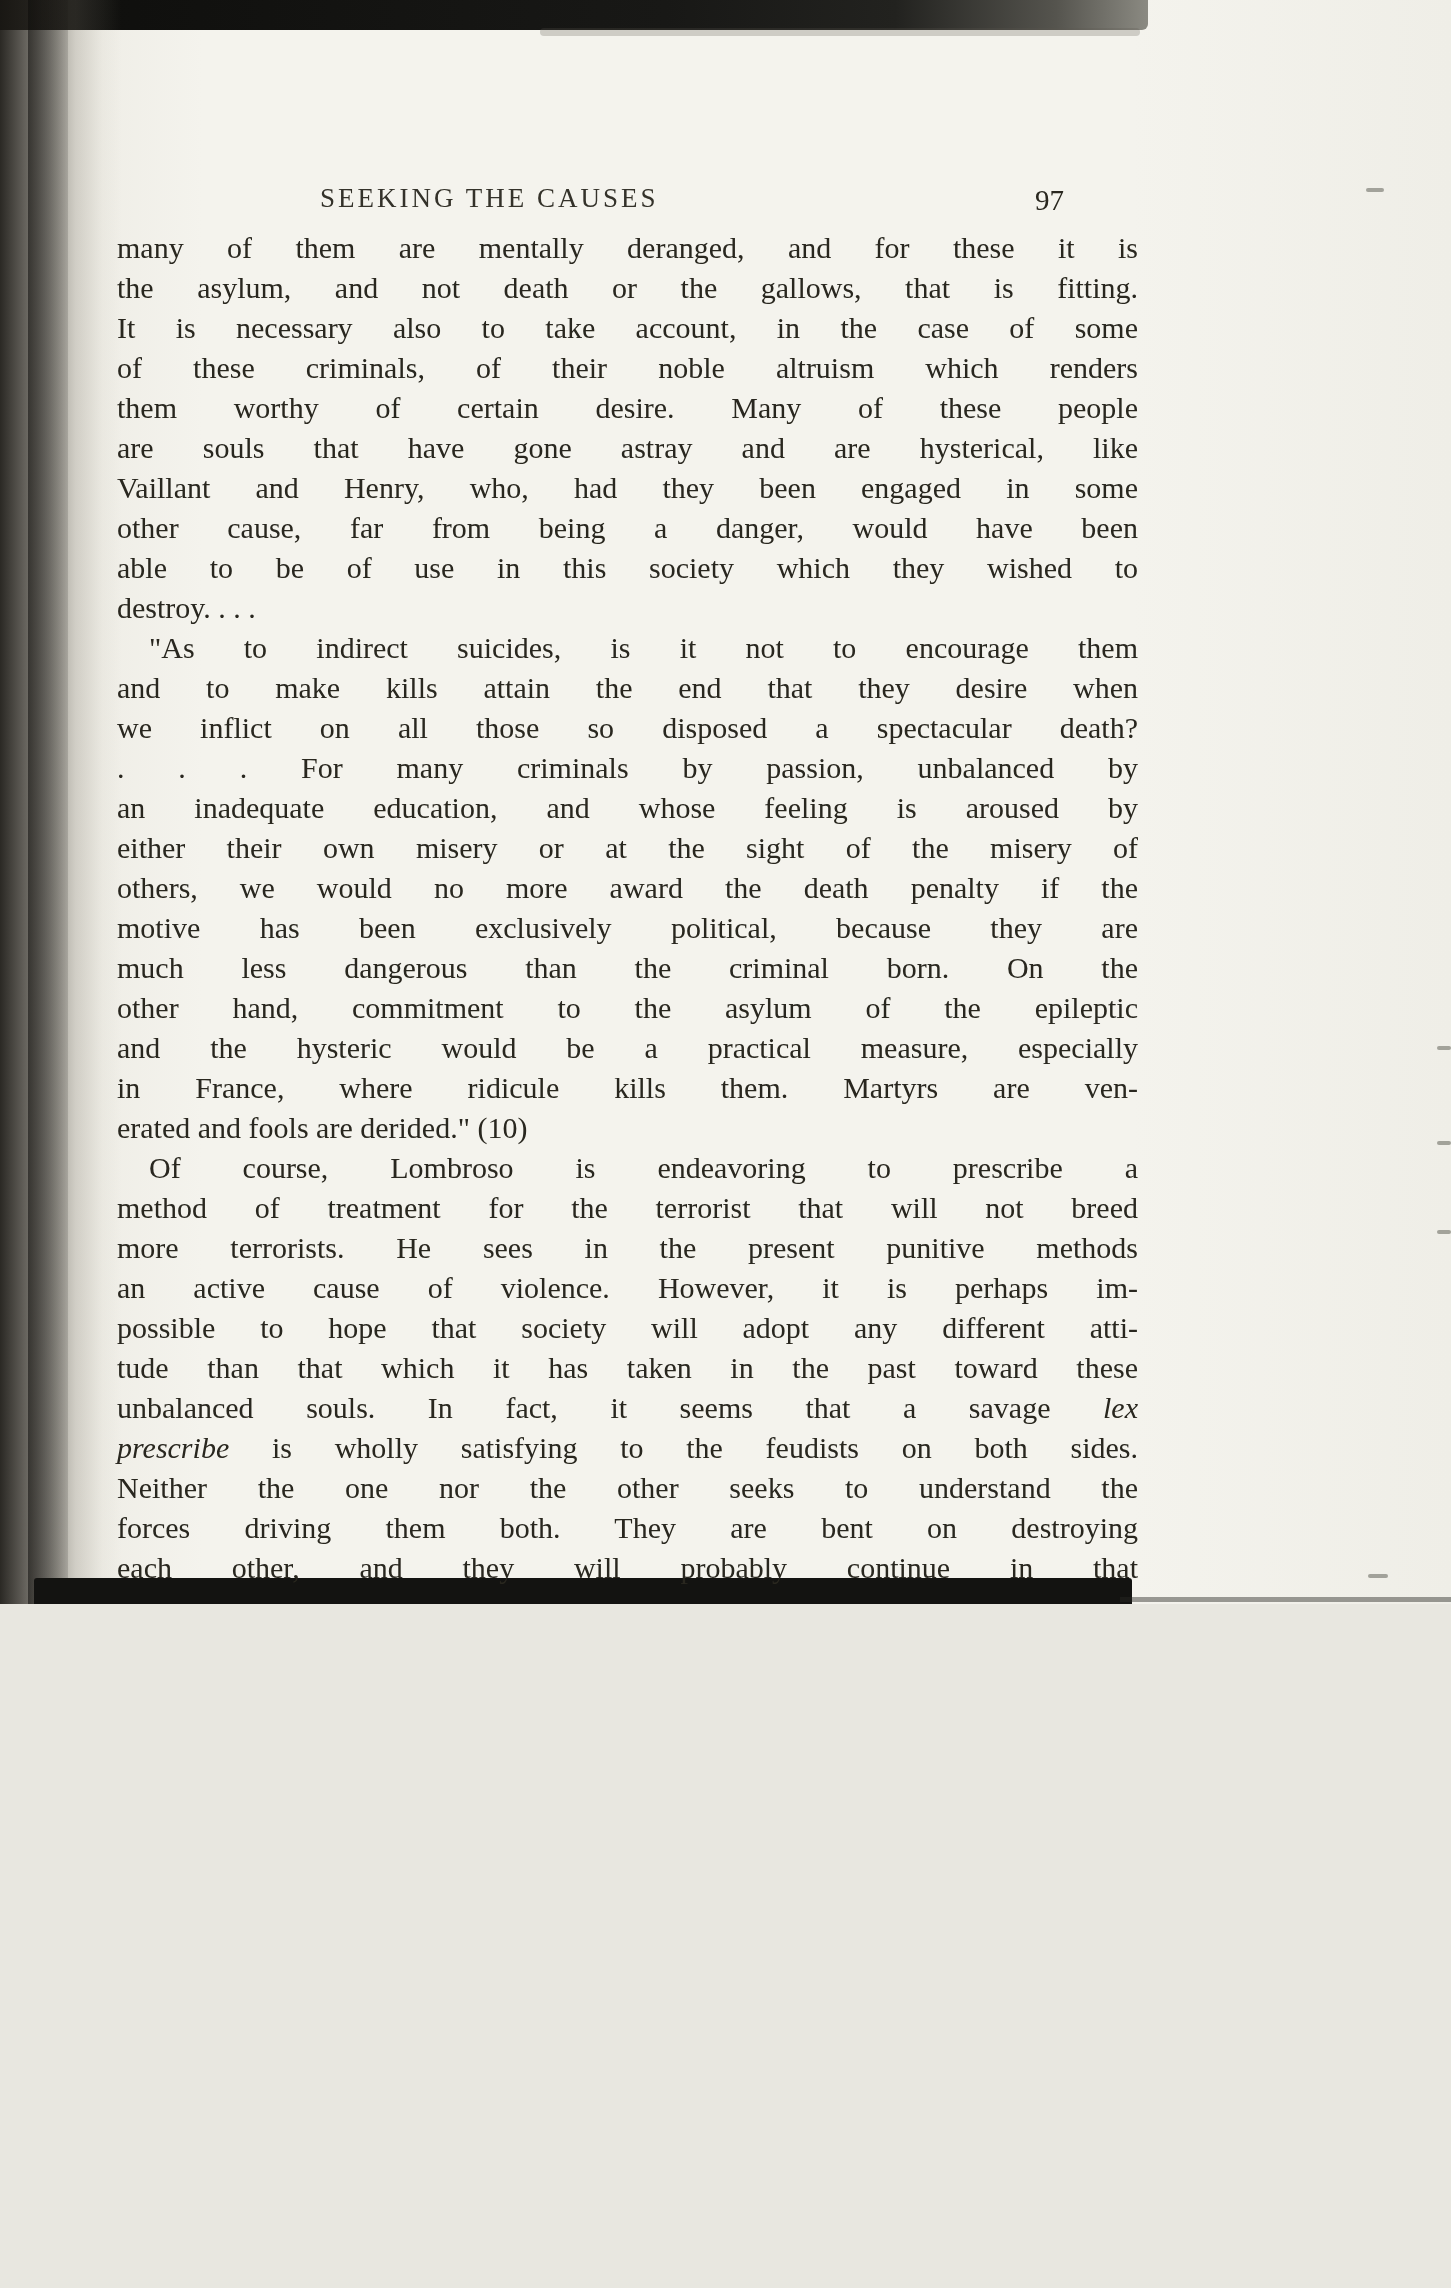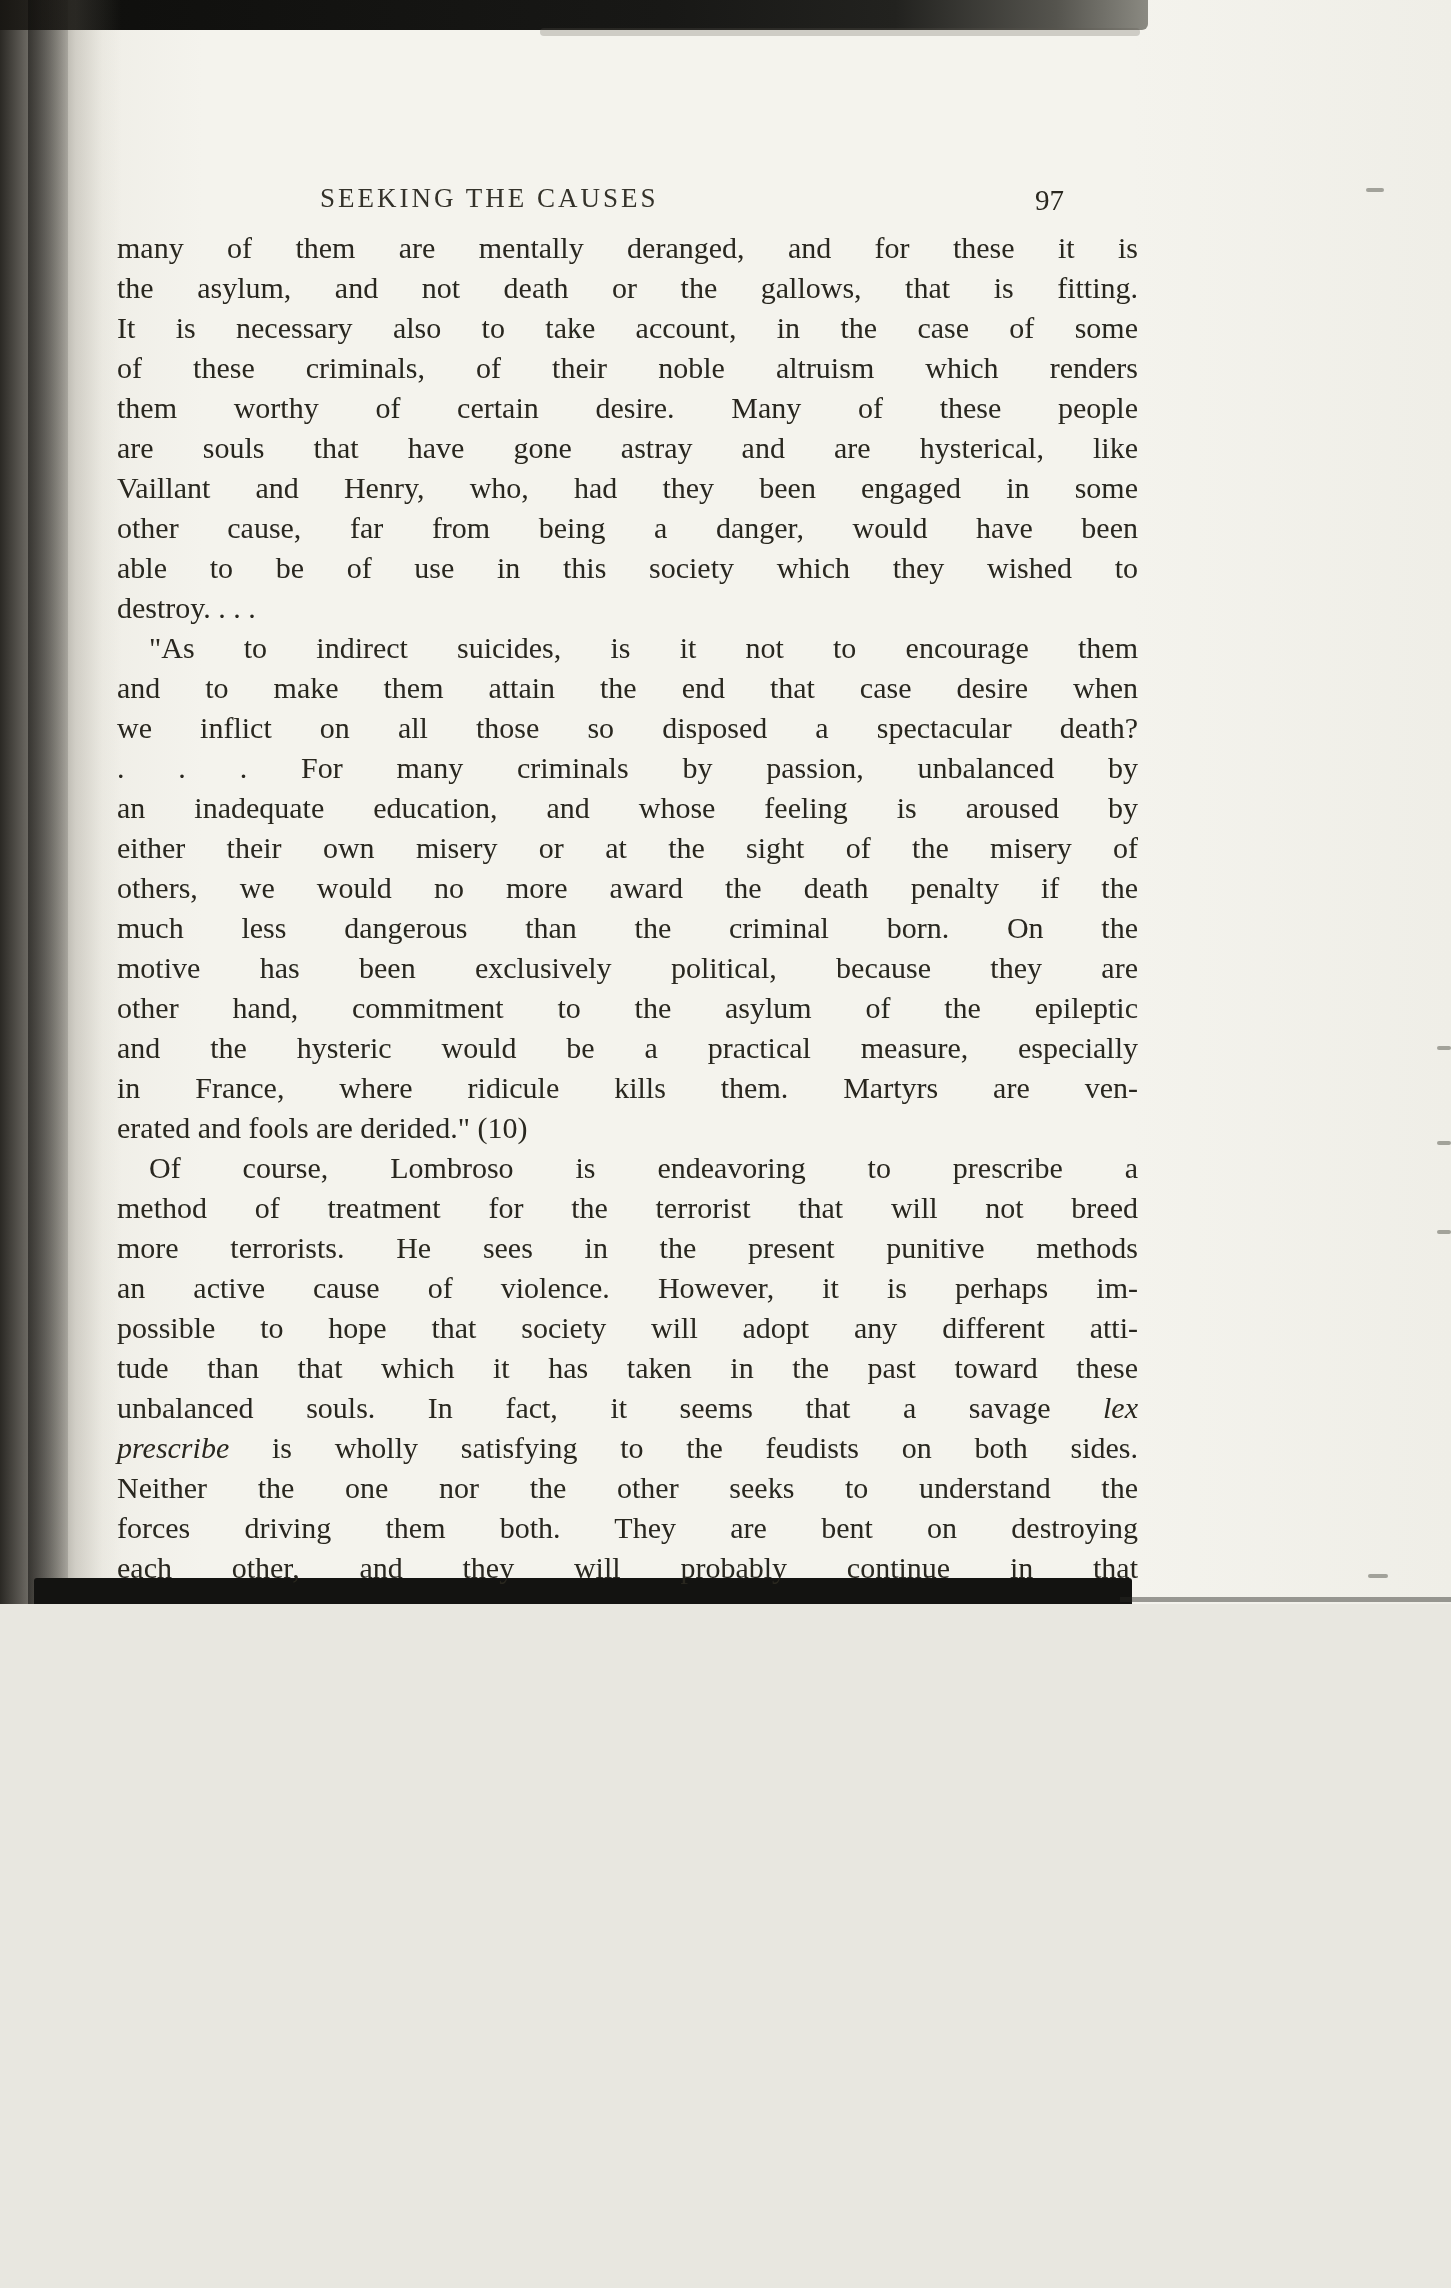--- a/index.html
+++ b/index.html
@@ -133,28 +133,28 @@
           <div class="line"><span>of these criminals, of their noble altruism which renders</span></div>
           <div class="line"><span>them worthy of certain desire. Many of these people</span></div>
           <div class="line"><span>are souls that have gone astray and are hysterical, like</span></div>
           <div class="line"><span>Vaillant and Henry, who, had they been engaged in some</span></div>
           <div class="line"><span>other cause, far from being a danger, would have been</span></div>
           <div class="line"><span>able to be of use in this society which they wished to</span></div>
           <div class="line last"><span>destroy. . . .</span></div>
         </div>
       <div class="paragraph">
           <div class="line indent"><span>"As to indirect suicides, is it not to encourage them</span></div>
-          <div class="line"><span>and to make them attain the end that case desire when</span></div>
+          <div class="line"><span>and to make kills attain the end that they desire when</span></div>
           <div class="line"><span>we inflict on all those so disposed a spectacular death?</span></div>
           <div class="line"><span>. . . For many criminals by passion, unbalanced by</span></div>
           <div class="line"><span>an inadequate education, and whose feeling is aroused by</span></div>
           <div class="line"><span>either their own misery or at the sight of the misery of</span></div>
           <div class="line"><span>others, we would no more award the death penalty if the</span></div>
+          <div class="line"><span>motive has been exclusively political, because they are</span></div>
           <div class="line"><span>much less dangerous than the criminal born. On the</span></div>
-          <div class="line"><span>motive has been exclusively political, because they are</span></div>
           <div class="line"><span>other hand, commitment to the asylum of the epileptic</span></div>
           <div class="line"><span>and the hysteric would be a practical measure, especially</span></div>
           <div class="line"><span>in France, where ridicule kills them. Martyrs are ven-</span></div>
           <div class="line last"><span>erated and fools are derided." (10)</span></div>
         </div>
       <div class="paragraph">
           <div class="line indent"><span>Of course, Lombroso is endeavoring to prescribe a</span></div>
           <div class="line"><span>method of treatment for the terrorist that will not breed</span></div>
           <div class="line"><span>more terrorists. He sees in the present punitive methods</span></div>
           <div class="line"><span>an active cause of violence. However, it is perhaps im-</span></div>

